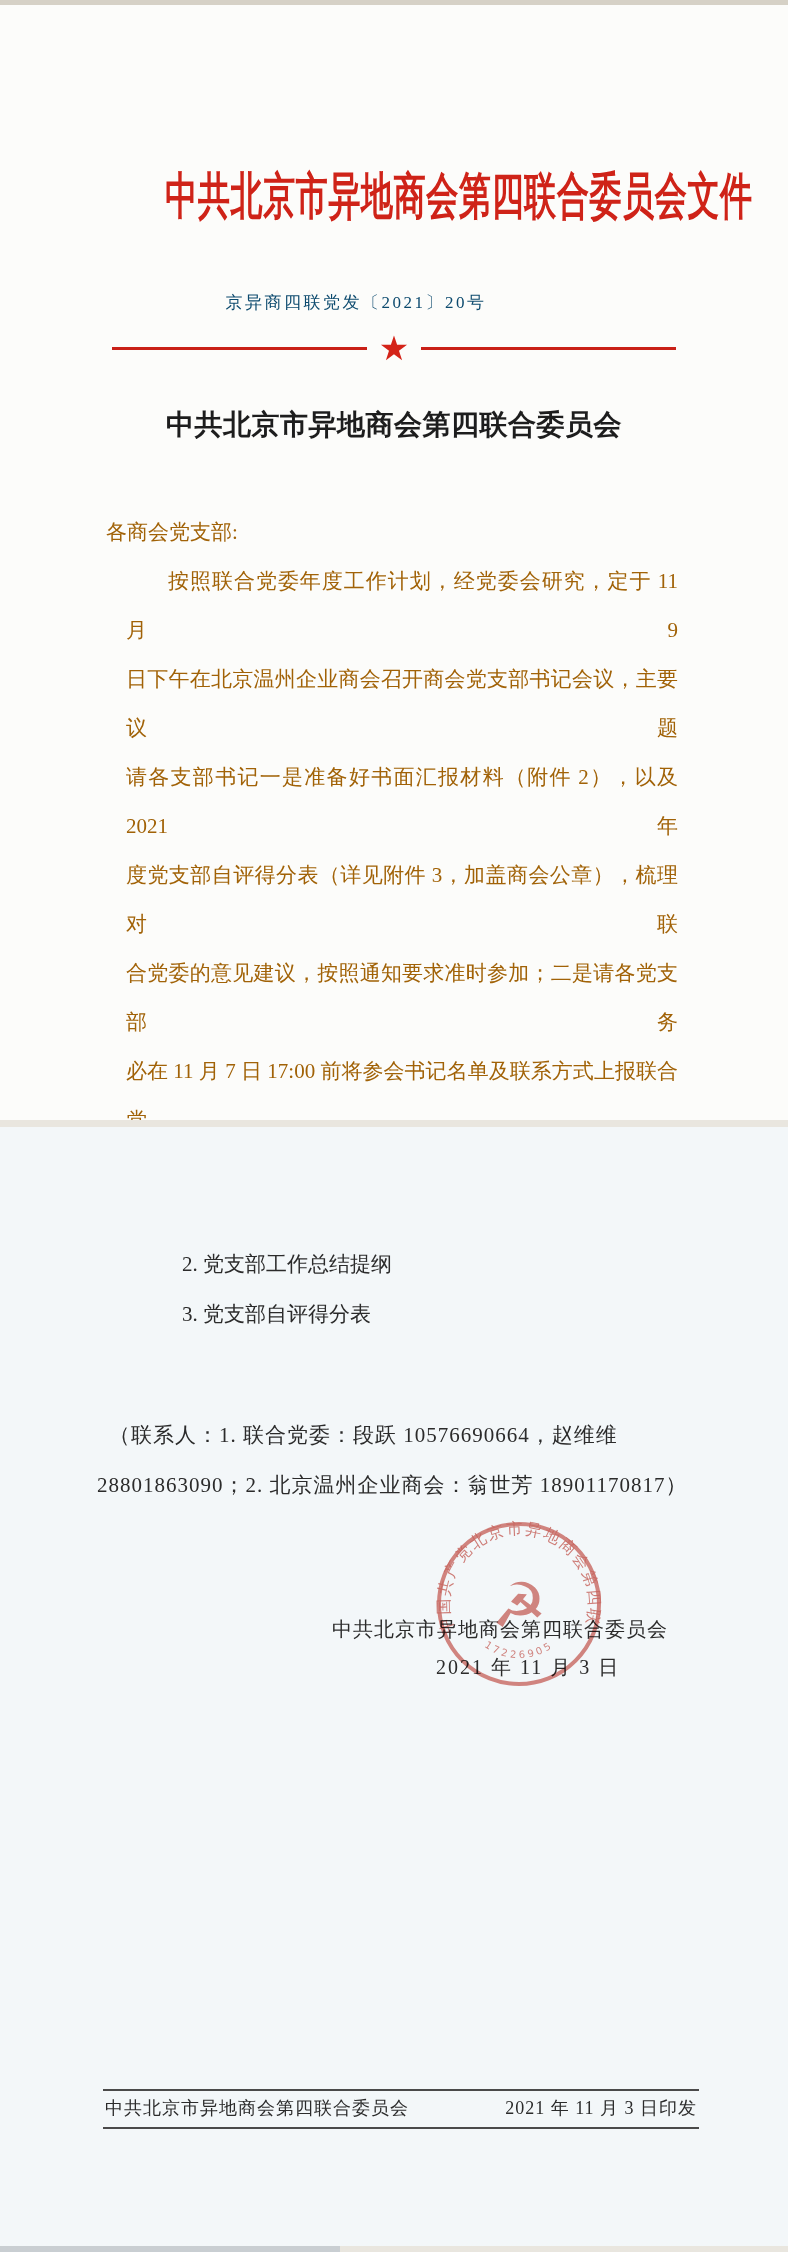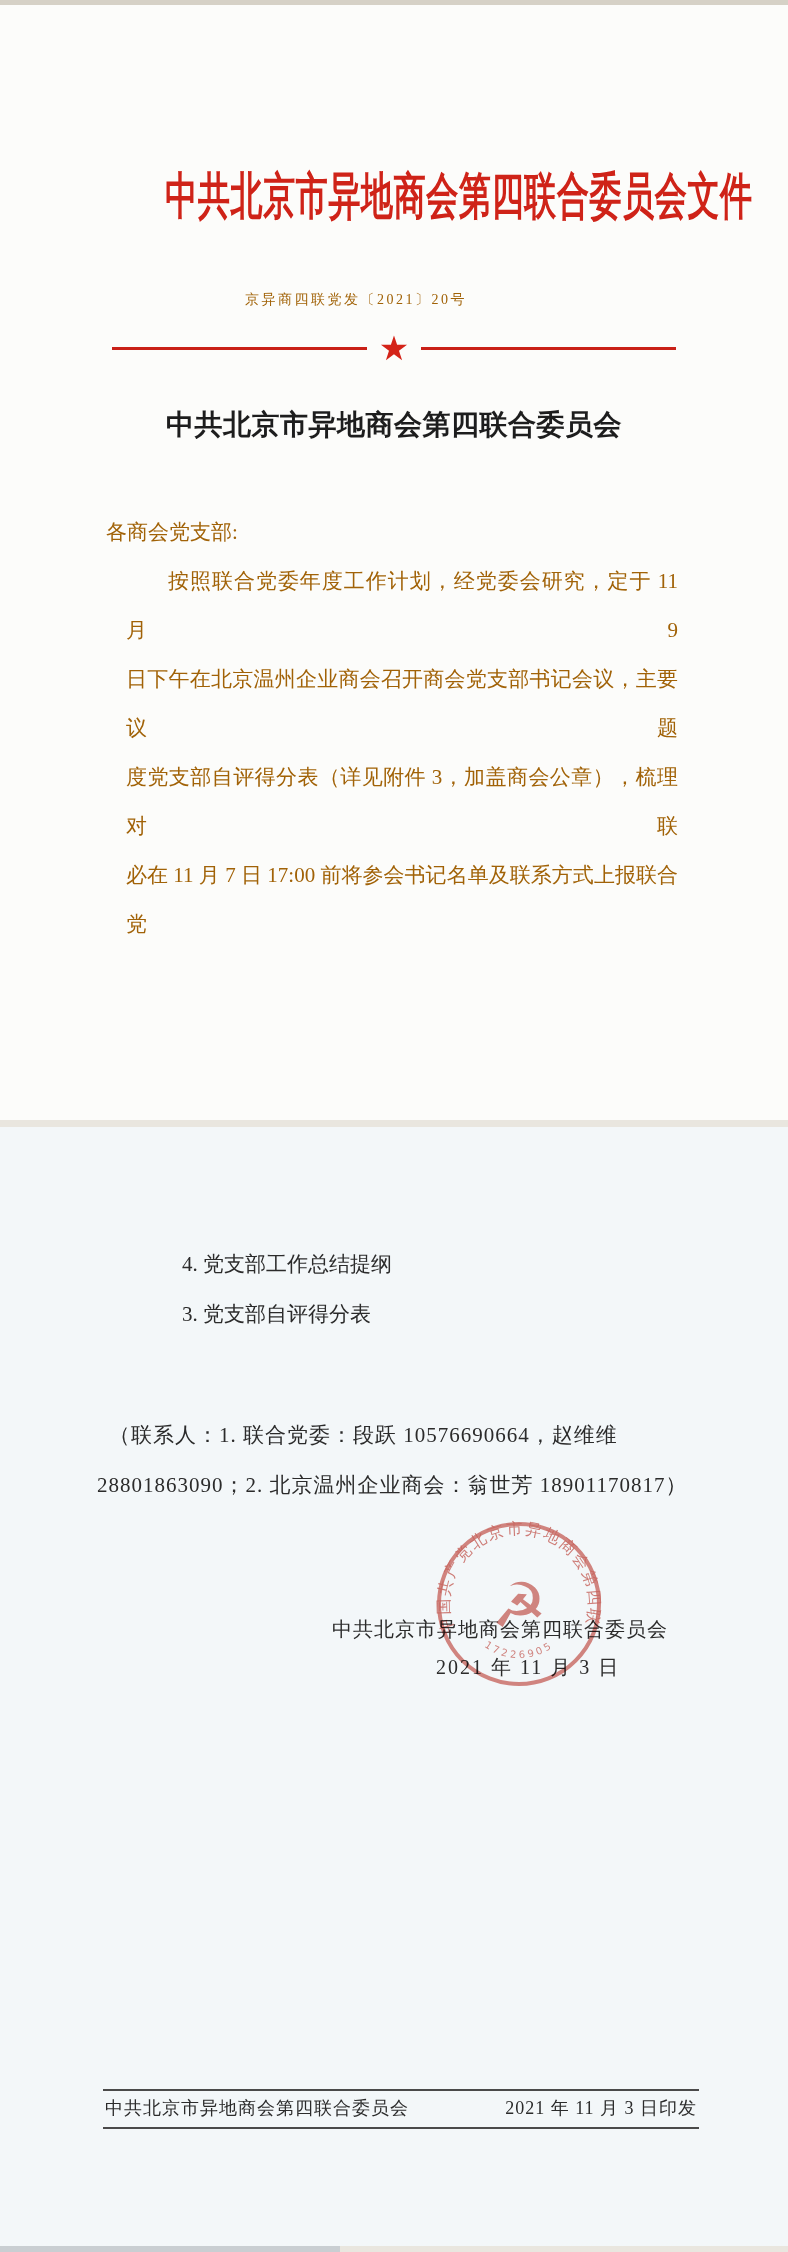--- a/index.html
+++ b/index.html
@@ -18,21 +18,21 @@
   .page2{top:1127px;height:1119px;background:#f3f7f9;}
 
   
   .red-title-wrap{position:absolute;top:158px;left:0;width:788px;text-align:center;white-space:nowrap;}
   .red-title{
     display:inline-block;font-size:50px;font-weight:bold;color:#cf2318;
     transform:scaleX(0.64);transform-origin:center;letter-spacing:1px;
   }
   .doc-number{
     position:absolute;top:286px;left:0;width:712px;text-align:center;
-    font-size:14px;letter-spacing:2.5px;color:#a16207;
+    font-size:17px;letter-spacing:2.5px;color:#0c4a6e;
   }
   .red-rule{
     position:absolute;top:326px;left:112px;width:564px;height:34px;
     display:flex;align-items:center;
   }
   .red-rule .seg{flex:1;height:3px;background:#c92017;}
   .red-rule .star{font-size:34px;line-height:34px;color:#d42318;margin:0 12px;font-family:"DejaVu Sans",sans-serif;}
   .doc-title{
     position:absolute;top:397px;left:0;width:788px;text-align:center;
     font-size:28px;font-weight:bold;line-height:46px;color:#1d1d1d;letter-spacing:0.5px;
@@ -96,31 +96,33 @@
   </div>
 
   <div class="doc-title">
     <div>中共北京市异地商会第四联合委员会</div>
   </div>
 
   <div class="body-block">
     <div class="line">各商会党支部:</div>
     <div class="fill indent">按照联合党委年度工作计划，经党委会研究，定于 11 月 9</div>
     <div class="fill">日下午在北京温州企业商会召开商会党支部书记会议，主要议题</div>
+    <div class="fill">请各支部书记一是准备好书面汇报材料（附件 2），以及 2021 年</div>
     <div class="fill">度党支部自评得分表（详见附件 3，加盖商会公章），梳理对联</div>
+    <div class="fill">合党委的意见建议，按照通知要求准时参加；二是请各党支部务</div>
     <div class="fill">必在 11 月 7 日 17:00 前将参会书记名单及联系方式上报联合党</div>
 
   </div>
 
 </div>
 
 <div class="page page2">
 
   <div class="items-block">
-    <div>4. 党支部工作总结提纲</div>
+    <div>2. 党支部工作总结提纲</div>
     <div>3. 党支部自评得分表</div>
   </div>
 
   <div class="contact-block">
     <div class="c1">（联系人：1. 联合党委：段跃 10576690664，赵维维</div>
     <div class="c2">28801863090；2. 北京温州企业商会：翁世芳 18901170817）</div>
   </div>
 
   <div class="sig-line">中共北京市异地商会第四联合委员会</div>
   <div class="date-line">2021 年 11 月 3 日</div>

